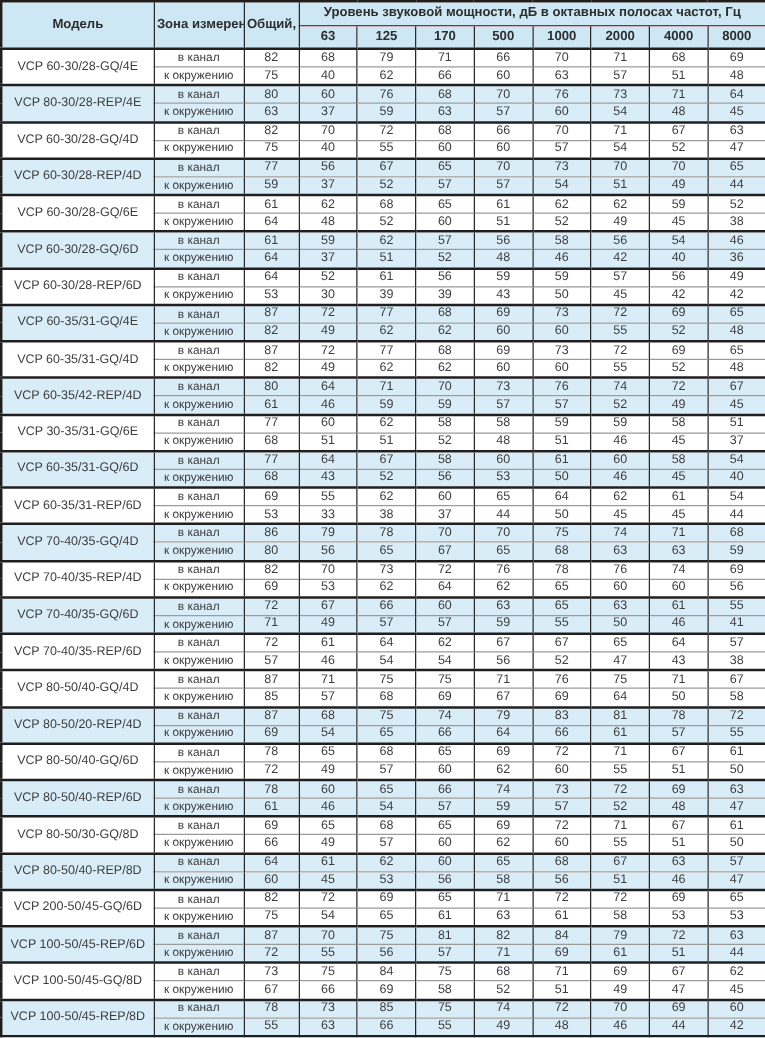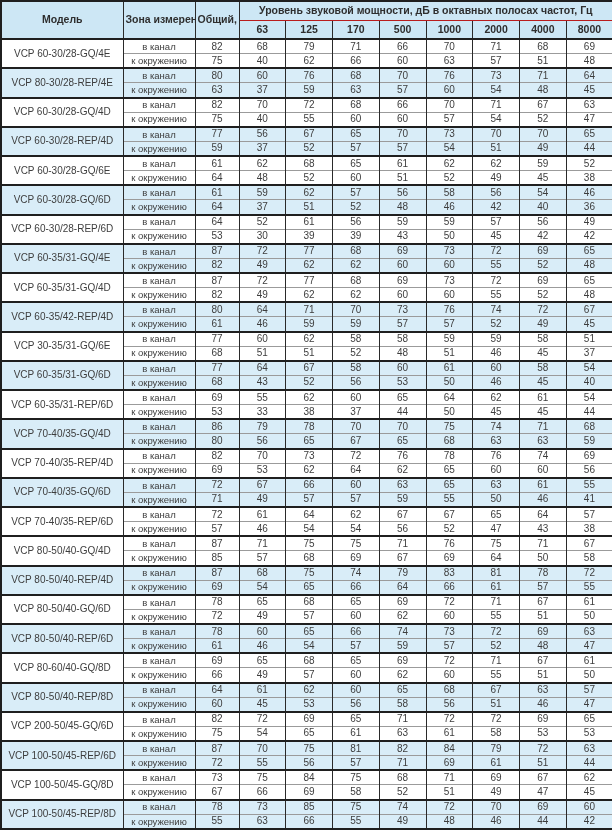--- a/index.html
+++ b/index.html
@@ -541,21 +541,21 @@
           <td class="val">57</td>
           <td class="val">68</td>
           <td class="val">69</td>
           <td class="val">67</td>
           <td class="val">69</td>
           <td class="val">64</td>
           <td class="val">50</td>
           <td class="val">58</td>
         </tr>
         <tr class="group-start shaded">
-          <td class="model" rowspan="2">VCP 80-50/40-REP/4D</td>
+          <td class="model" rowspan="2">VCP 80-50/20-REP/4D</td>
           <td class="zone">в канал</td>
           <td class="total">87</td>
           <td class="val">68</td>
           <td class="val">75</td>
           <td class="val">74</td>
           <td class="val">79</td>
           <td class="val">83</td>
           <td class="val">81</td>
           <td class="val">78</td>
           <td class="val">72</td>
@@ -616,21 +616,21 @@
           <td class="val">46</td>
           <td class="val">54</td>
           <td class="val">57</td>
           <td class="val">59</td>
           <td class="val">57</td>
           <td class="val">52</td>
           <td class="val">48</td>
           <td class="val">47</td>
         </tr>
         <tr class="group-start">
-          <td class="model" rowspan="2">VCP 80-60/40-GQ/8D</td>
+          <td class="model" rowspan="2">VCP 80-50/30-GQ/8D</td>
           <td class="zone">в канал</td>
           <td class="total">69</td>
           <td class="val">65</td>
           <td class="val">68</td>
           <td class="val">65</td>
           <td class="val">69</td>
           <td class="val">72</td>
           <td class="val">71</td>
           <td class="val">67</td>
           <td class="val">61</td>

